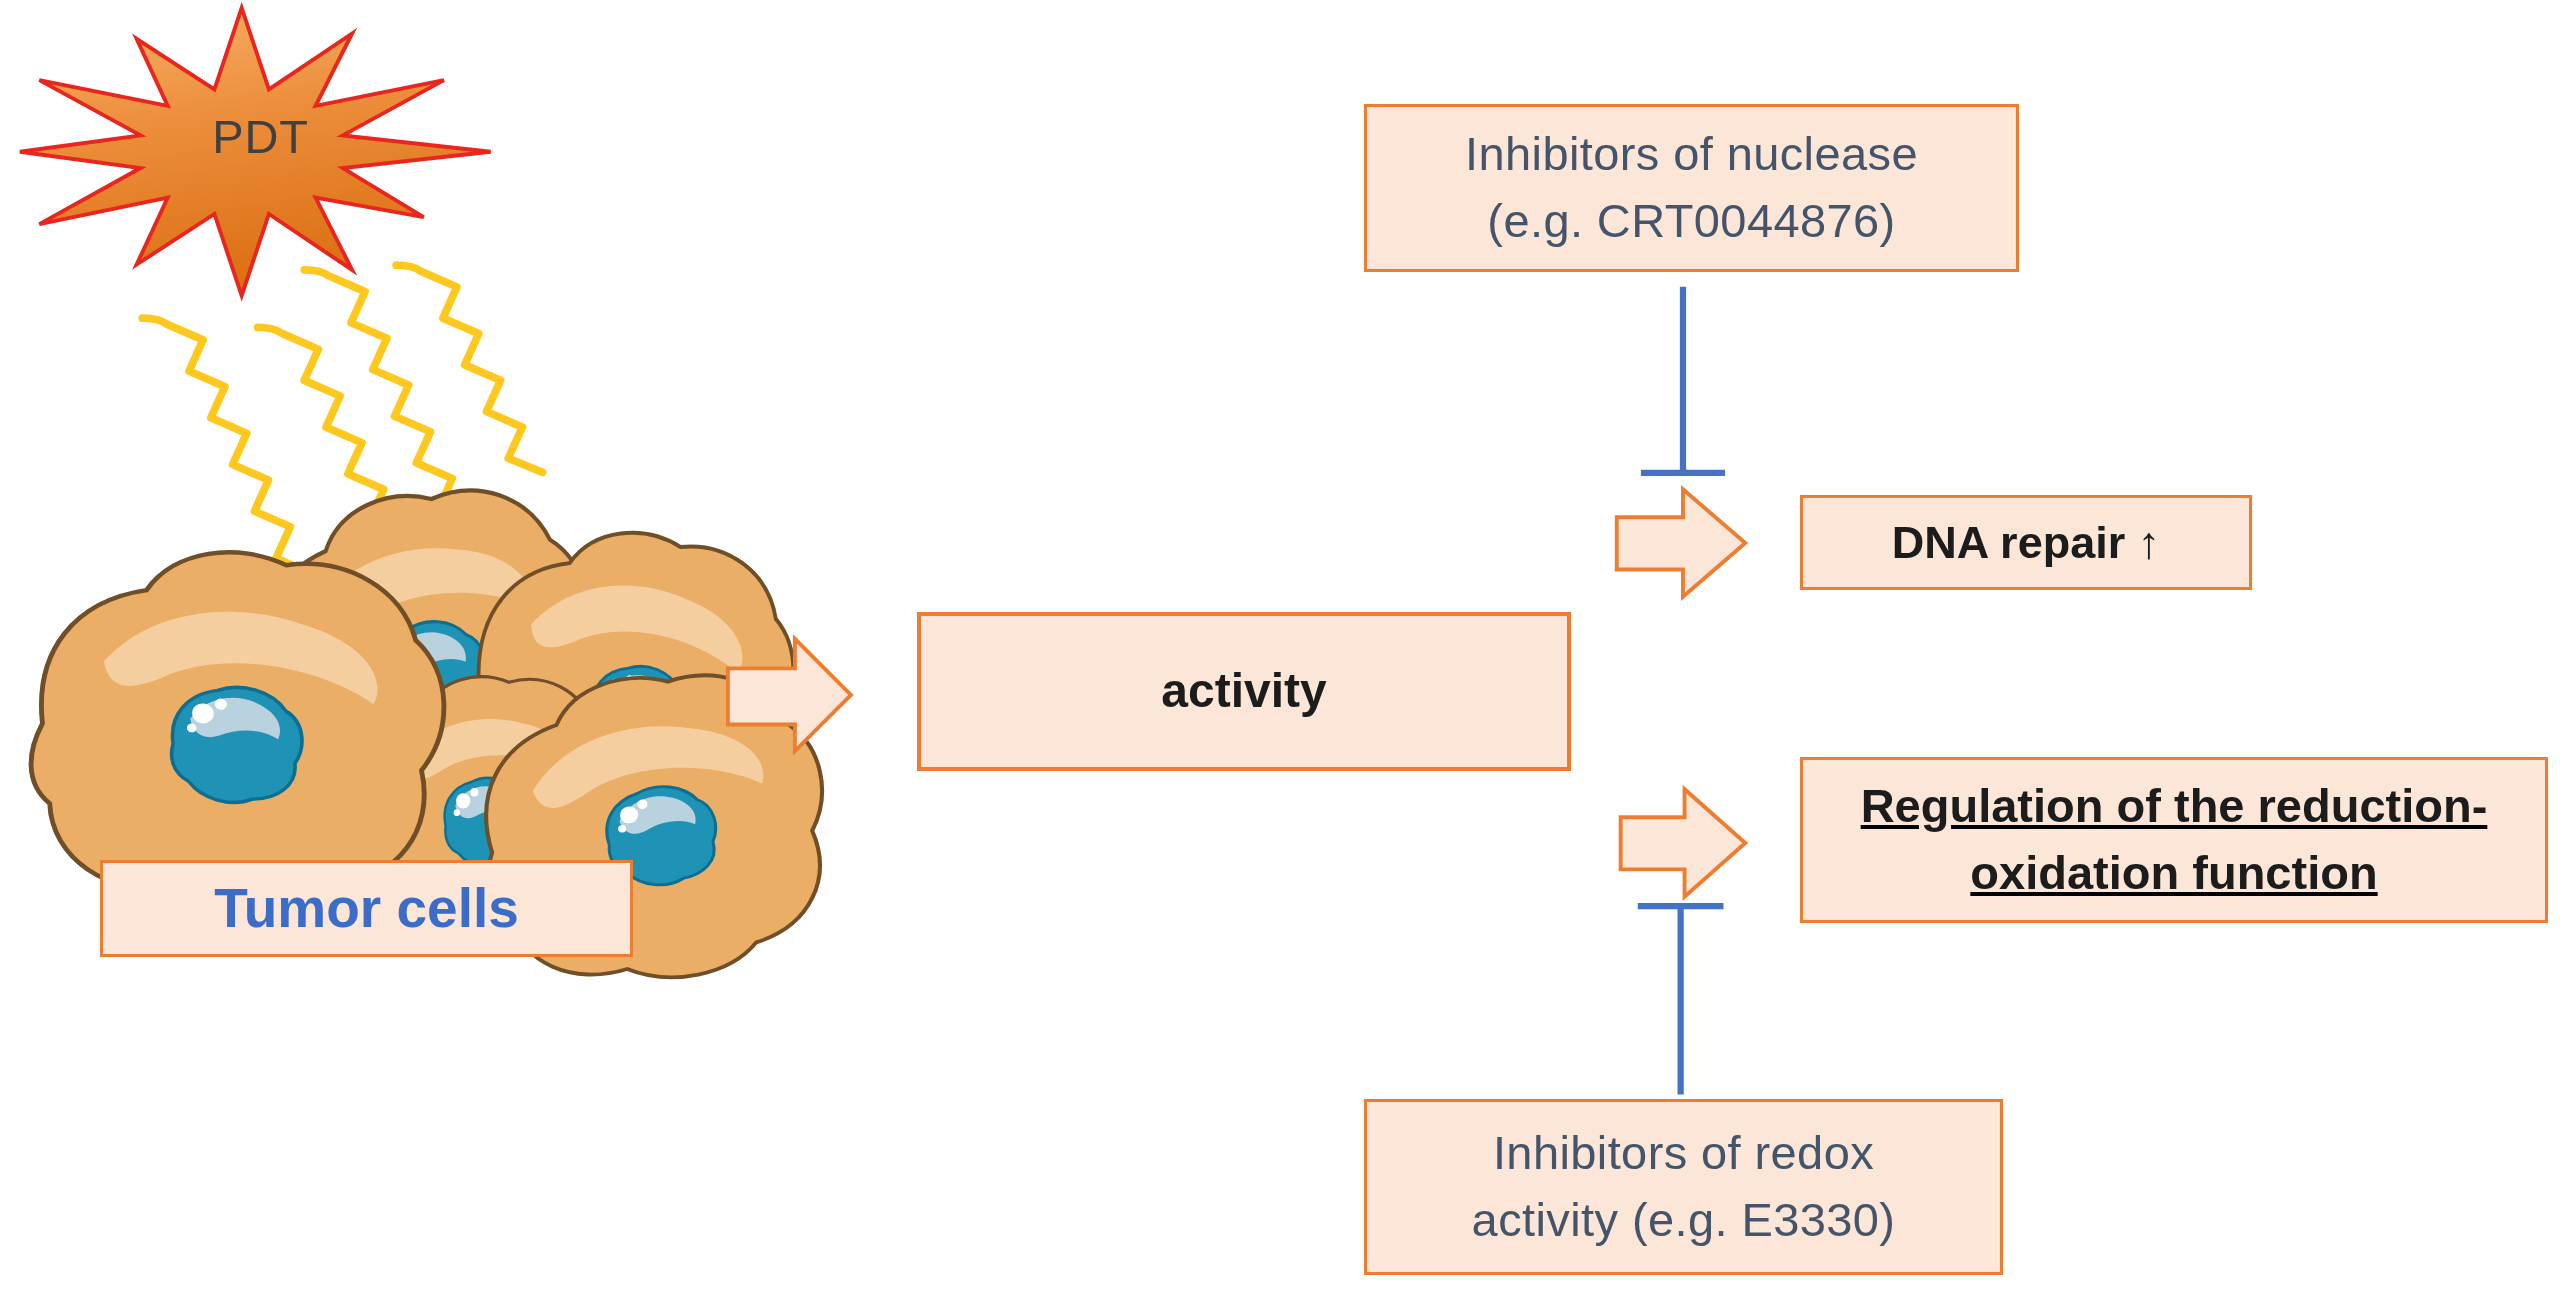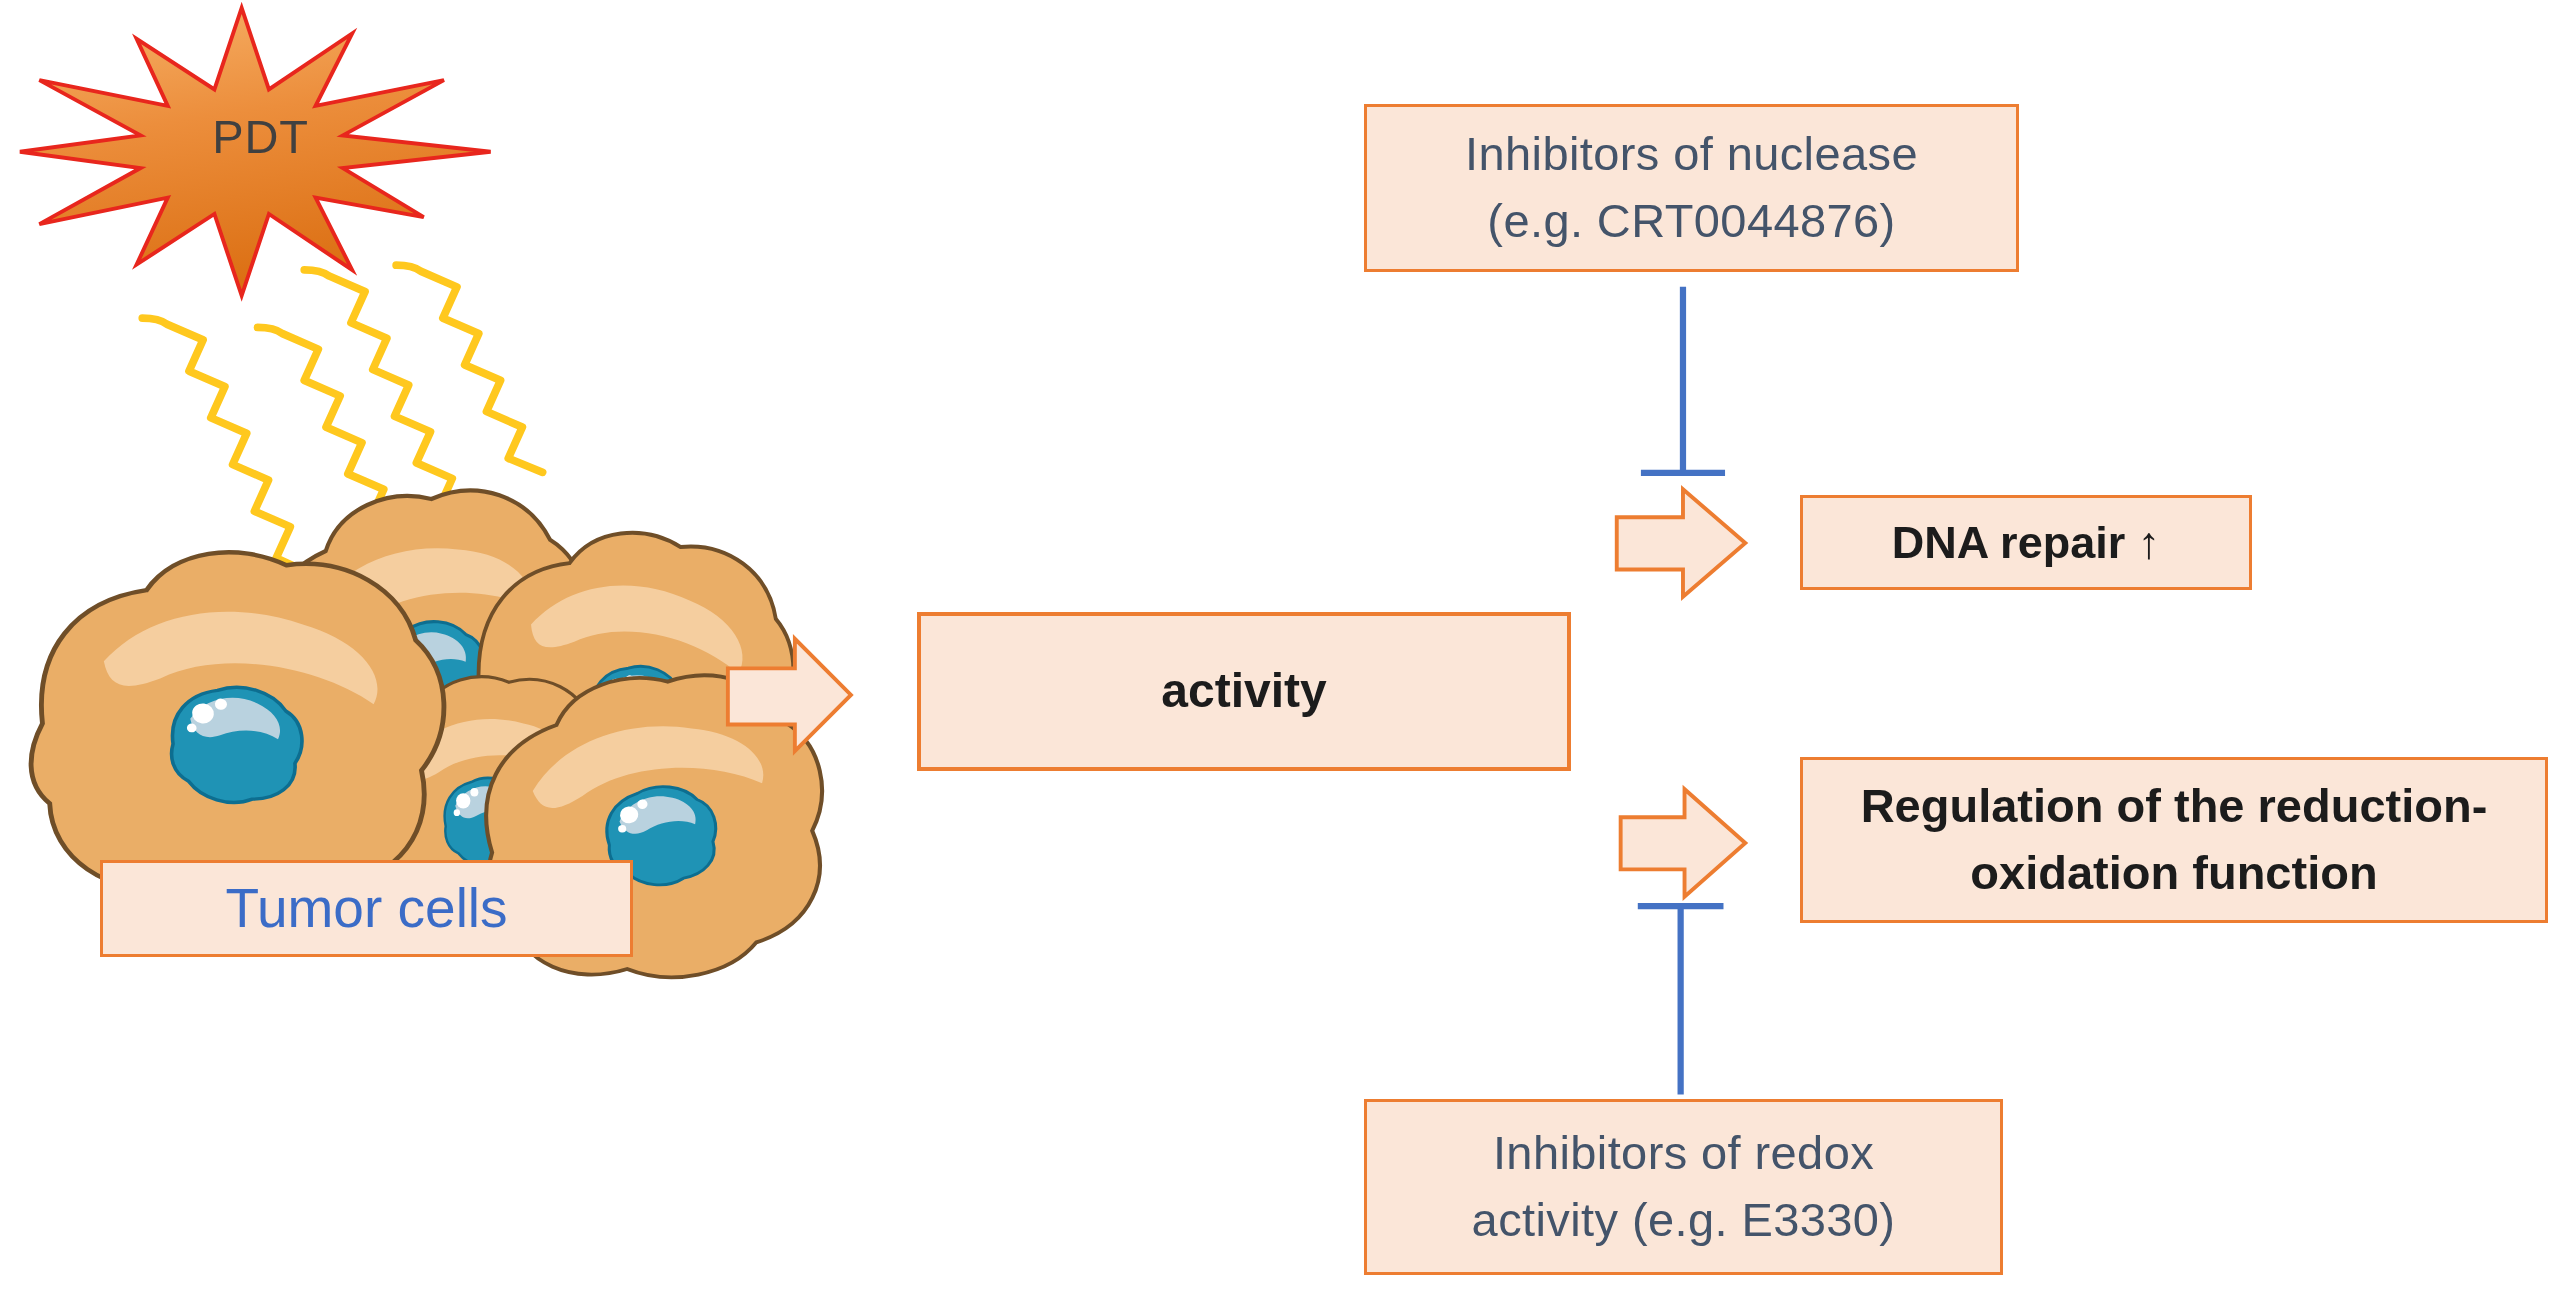--- a/index.html
+++ b/index.html
@@ -13,21 +13,21 @@
     position:absolute;
     background:var(--box-fill,#FBE6D8);
     border:3.9px solid var(--box-border,#ED7D31);
     box-sizing:border-box;
     display:flex;flex-direction:column;align-items:center;justify-content:center;
     text-align:center;
     line-height:1.42;
   }
   .t-dark{color:var(--dark-text,#1c1c1c);font-weight:700;}
   .t-slate{color:var(--slate-text,#44546A);font-weight:400;letter-spacing:0.4px;}
-  .t-blue{color:var(--tumor-text-blue,#3B6CC7);font-weight:400;}
+  .t-blue{color:var(--tumor-text-blue,#3B6CC7);font-weight:700;}
   .fs58{font-size:45px;}
   .fs60{font-size:47px;}
   .fs62{font-size:48px;}
   .fs70{font-size:55px;}
   #pdt-label{
     position:absolute;left:167px;top:105px;width:187px;height:62px;
     display:flex;align-items:center;justify-content:center;
     font-size:47px;font-weight:400;color:#404040;letter-spacing:0.8px;
   }
   svg{display:block;}
@@ -128,21 +128,21 @@
 
 <div class="node" style="left:1364px;top:104px;width:655px;height:168px;">
   <span class="t-slate fs60">Inhibitors of nuclease</span>
   <span class="t-slate fs60">(e.g. CRT0044876)</span>
 </div>
 
 <div class="node" style="left:1800px;top:495px;width:452px;height:95px;">
   <span class="t-dark fs58">DNA repair ↑</span>
 </div>
 
-<div class="node" style="left:1800px;top:757px;width:748px;height:166px;">
+<div class="node" style="left:1800px;top:757px;width:748px;height:166px;text-decoration:underline;">
   <span class="t-dark fs60">Regulation of the reduction-</span>
   <span class="t-dark fs60">oxidation function</span>
 </div>
 
 <div class="node" style="left:1364px;top:1099px;width:639px;height:176px;">
   <span class="t-slate fs60">Inhibitors of redox</span>
   <span class="t-slate fs60">activity (e.g. E3330)</span>
 </div>
 
 

